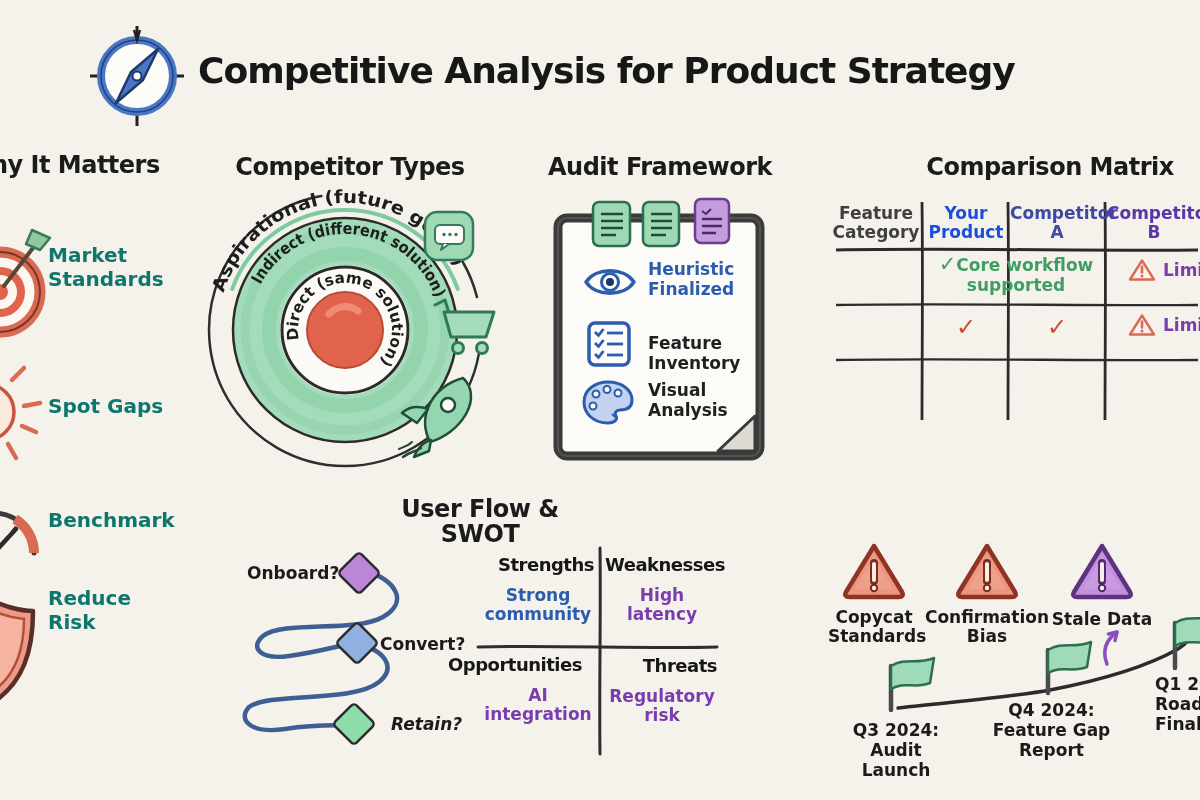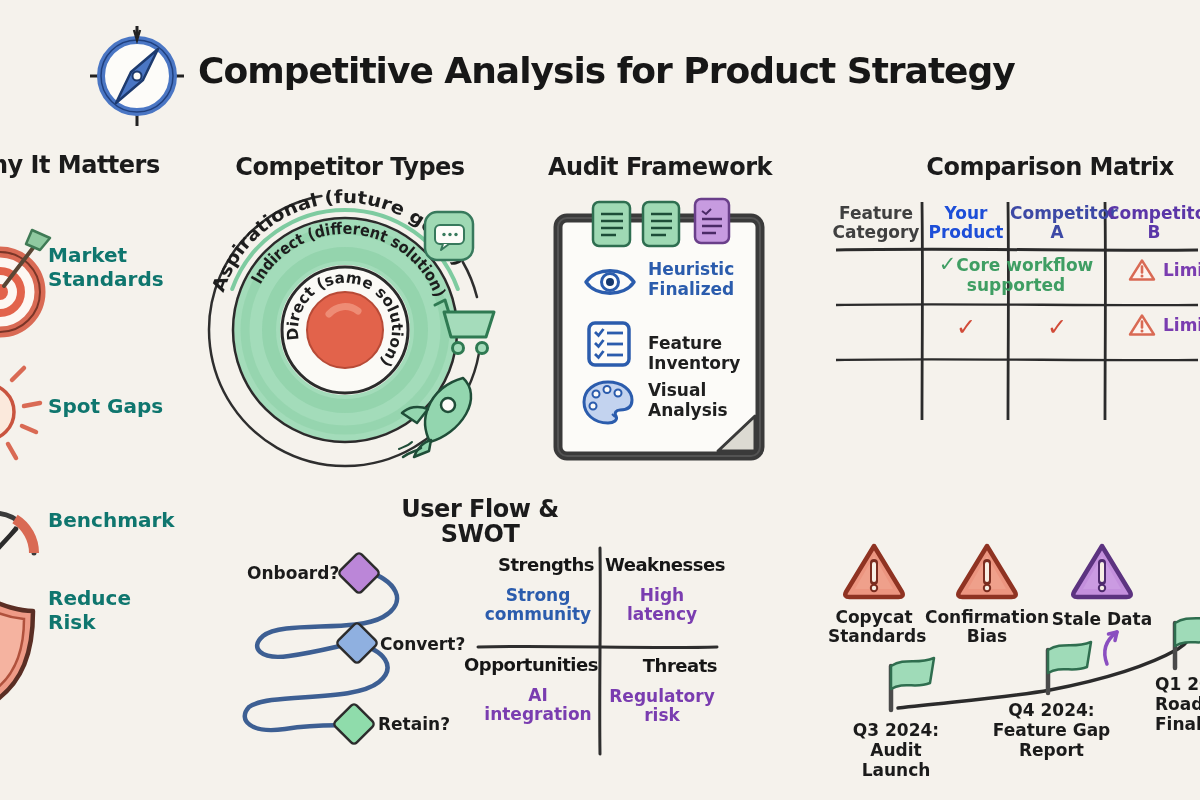--- a/index.html
+++ b/index.html
@@ -231,34 +231,34 @@
   <div class="abs h2" style="left:360px;top:497px;width:240px;">User Flow &amp; SWOT</div>
 
   <svg class="abs" style="left:225px;top:540px;" width="250" height="230" viewBox="0 0 250 230">
     <path d="M138,30 C172,40 184,62 158,77 C130,93 58,80 38,96 C24,108 36,120 64,116 C98,111 116,105 130,103 C160,110 172,127 154,142 C128,163 45,152 24,167 C12,180 26,194 60,189 C94,184 112,186 126,185" fill="none" stroke="#3d5f93" stroke-width="4.5" stroke-linecap="round"></path>
     <rect x="119" y="18" width="30" height="30" rx="4" transform="rotate(45 134 33)" fill="#bb86d8" stroke="#2c2c2c" stroke-width="2.5"></rect>
     <rect x="117" y="88" width="30" height="30" rx="4" transform="rotate(45 132 103)" fill="#8fb0e0" stroke="#2c2c2c" stroke-width="2.5"></rect>
     <rect x="114" y="169" width="30" height="30" rx="4" transform="rotate(45 129 184)" fill="#8fdcab" stroke="#2c2c2c" stroke-width="2.5"></rect>
   </svg>
   <div class="abs flow-label" style="left:247px;top:563px;width:90px;text-align:right;">Onboard?</div>
   <div class="abs flow-label" style="left:380px;top:634px;">Convert?</div>
-  <div class="abs flow-label" style="left:378px;top:714px;">Retain?</div>
+  <div class="abs flow-label" style="left:391px;top:714px;font-style:italic;">Retain?</div>
 
   <svg class="abs" style="left:470px;top:542px;" width="260" height="220" viewBox="0 0 260 220">
     <path d="M130,6 C131,70 129,150 130,212" fill="none" stroke="#2e2e2e" stroke-width="3" stroke-linecap="round"></path>
     <path d="M8,105 C80,103 180,107 247,105" fill="none" stroke="#2e2e2e" stroke-width="3" stroke-linecap="round"></path>
   </svg>
 
   <div class="abs q-title" style="left:482px;top:556px;width:112px;">Strengths</div>
   <div class="abs q-value" style="left: 482px; top: 586px; width: 112px; color: rgb(43, 92, 173);">Strong community</div>
 
   <div class="abs q-title" style="left:605px;top:556px;width:114px;">Weaknesses</div>
   <div class="abs q-value" style="left: 603px; top: 586px; width: 118px; color: rgb(122, 61, 176);">High latency</div>
 
-  <div class="abs q-title" style="left:464px;top:656px;width:128px;">Opportunities</div>
+  <div class="abs q-title" style="left:448px;top:656px;width:128px;">Opportunities</div>
   <div class="abs q-value" style="left: 480px; top: 686px; width: 116px; color: rgb(122, 61, 176);">AI integration</div>
 
   <div class="abs q-title" style="left:607px;top:657px;width:110px;">Threats</div>
   <div class="abs q-value" style="left: 609px; top: 687px; width: 106px; color: rgb(122, 61, 176);">Regulatory risk</div>
 
 
   <svg class="abs" style="left:840px;top:541px;" width="68" height="62" viewBox="0 0 66 62">
     <path d="M33,5 L61,51 Q63.5,56 57.5,56 L8.5,56 Q2.5,56 5,51 Z" fill="#ec9580" stroke="#8f3322" stroke-width="4.5" stroke-linejoin="round"></path>
     <path d="M33,15 L52,48 L14,48 Z" fill="#f2a893" opacity="0.6"></path>
     <line x1="33" y1="22" x2="33" y2="40" stroke="#7a2c1f" stroke-width="8" stroke-linecap="round"></line>

